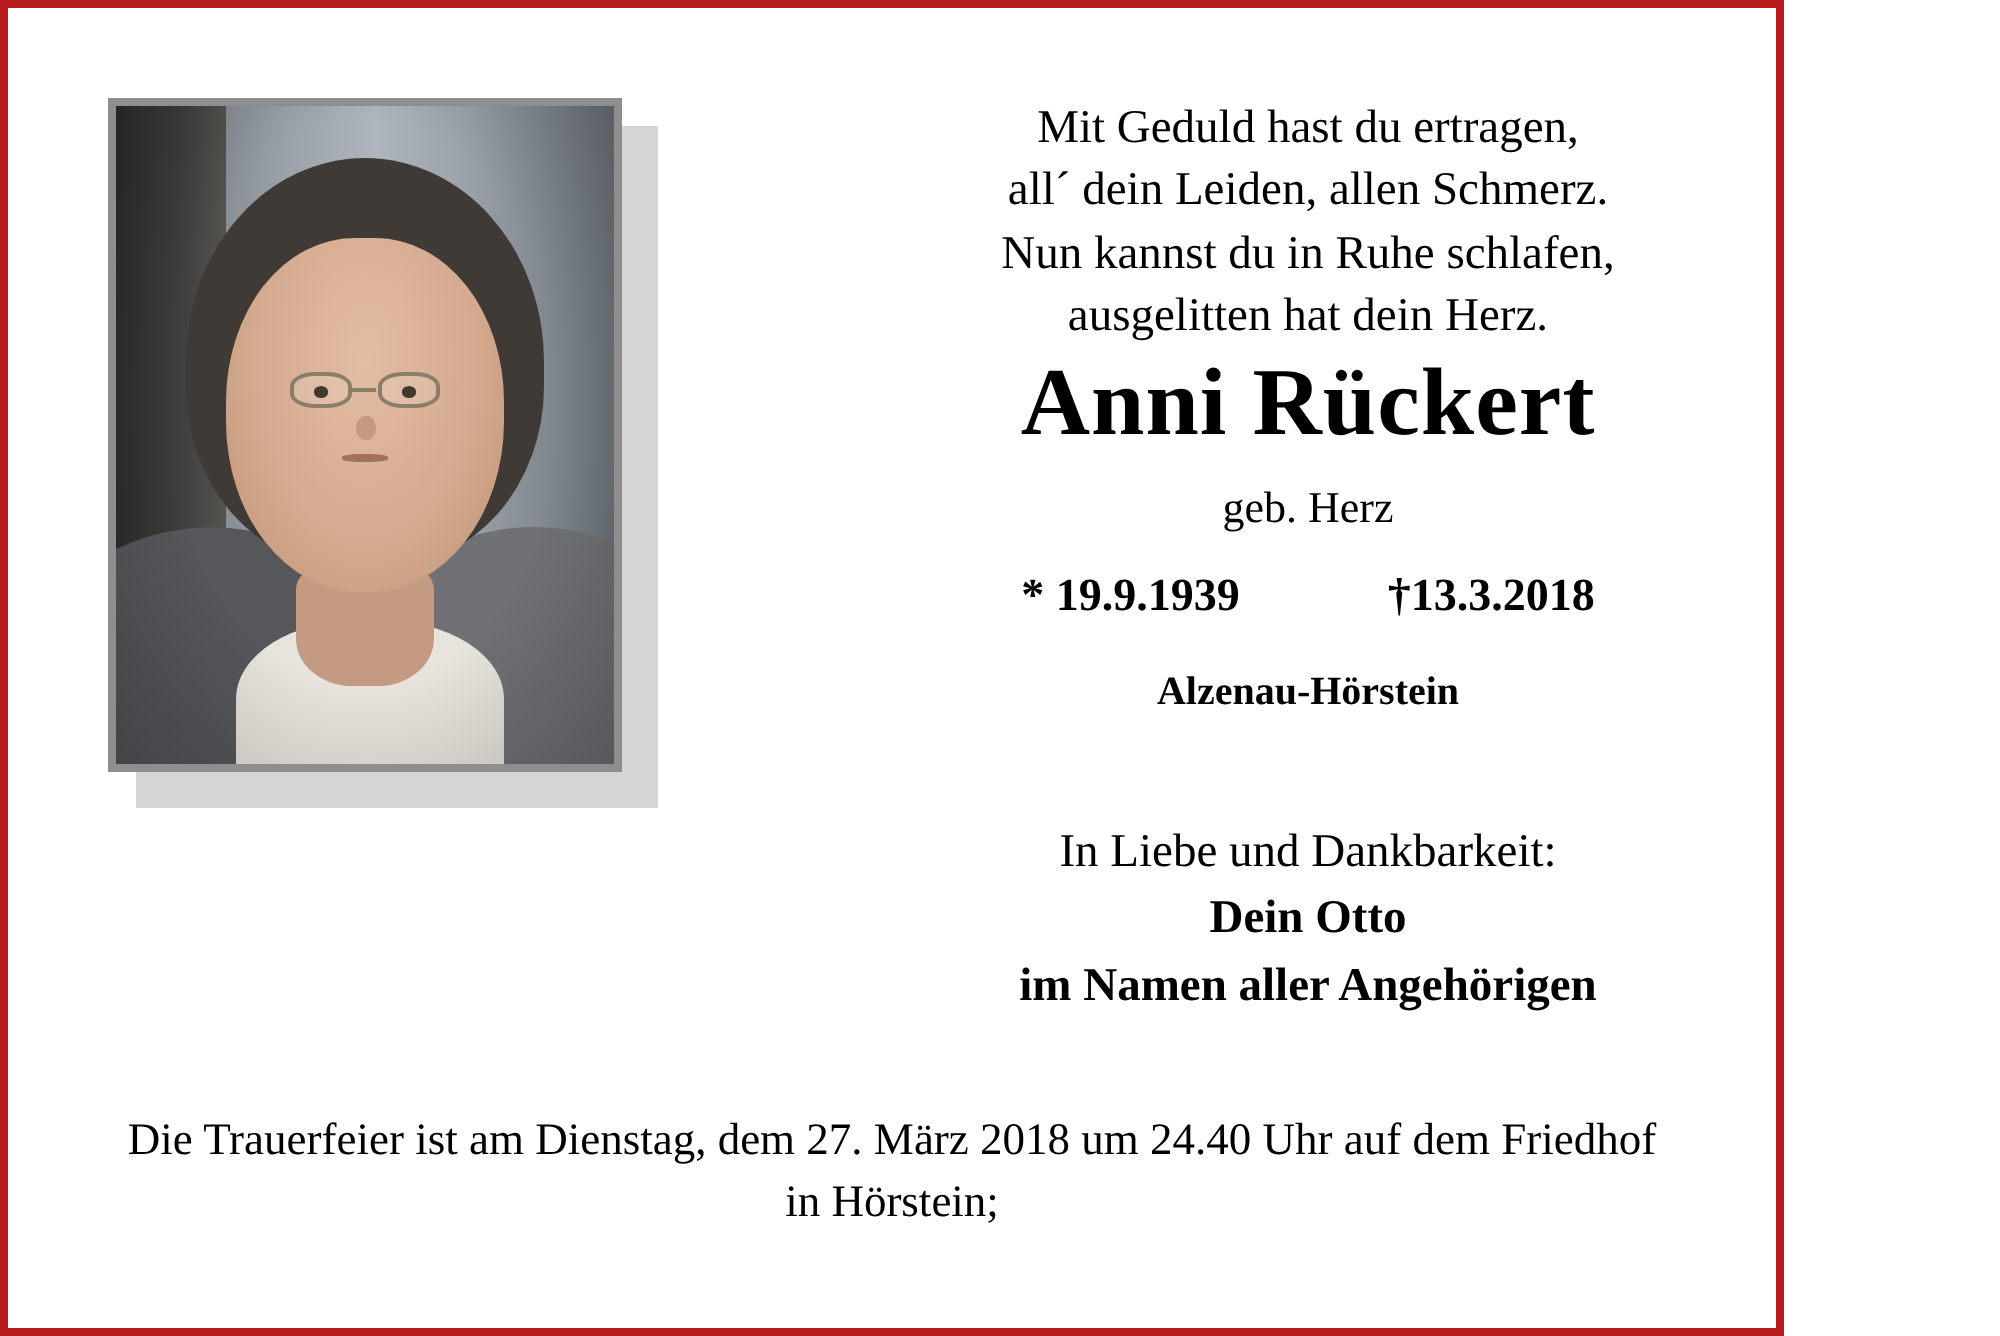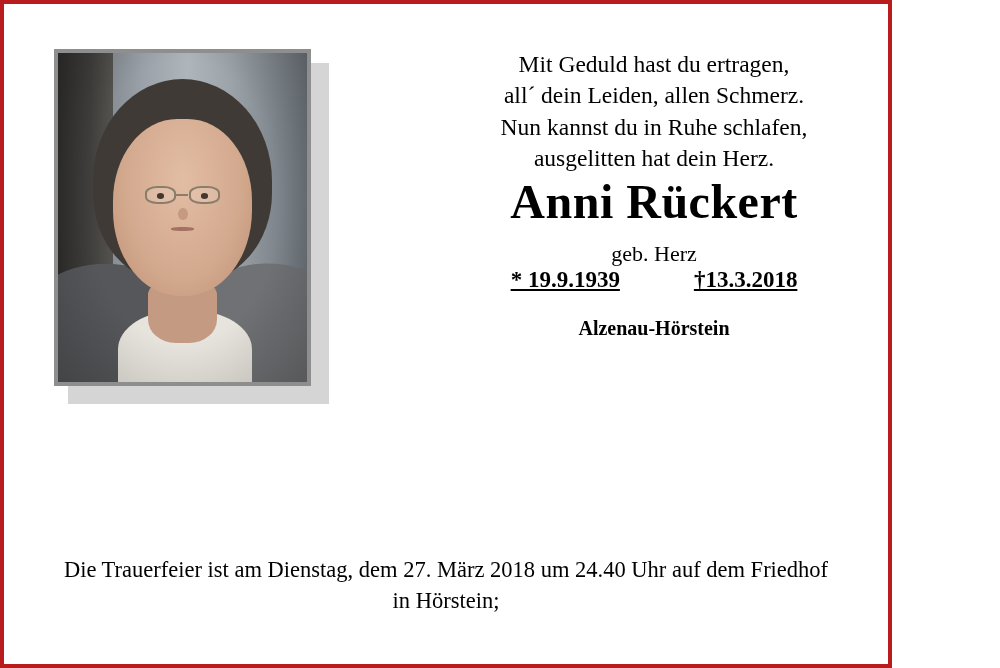--- a/index.html
+++ b/index.html
@@ -180,26 +180,26 @@
   #deceased-name {
     font-size: 48px;
     font-weight: bold;
     letter-spacing: 0.5px;
   }
   #maiden-name {
     margin-top: 12px;
     font-size: 22px;
   }
   #dates-row {
+    margin-top: 18px;
     font-size: 23px;
     font-weight: bold;
     display: flex;
     justify-content: center;
     gap: 74px;
-    text-decoration: underline;
   }
   #place {
     margin-top: 24px;
     font-size: 20px;
     font-weight: bold;
   }
 
   #tribute {
     margin-top: 52px;
     font-size: 23.5px;
@@ -262,19 +262,24 @@
     <div id="deceased-name">Anni Rückert</div>
     <div id="maiden-name">geb. Herz</div>
 
     <div id="dates-row">
       <span>* 19.9.1939</span>
       <span>†13.3.2018</span>
     </div>
 
     <div id="place">Alzenau-Hörstein</div>
 
+    <div id="tribute">
+      <div id="tribute-intro">In Liebe und Dankbarkeit:</div>
+      <div id="tribute-from">Dein Otto</div>
+      <div id="tribute-family">im Namen aller Angehörigen</div>
+    </div>
   </div>
 
   <div id="footer-note">
     <span class="footer-line">Die Trauerfeier ist am Dienstag, dem 27. März 2018 um 24.40 Uhr auf dem Friedhof in Hörstein;</span>
   </div>
 
 </div>
 
 </body></html>

